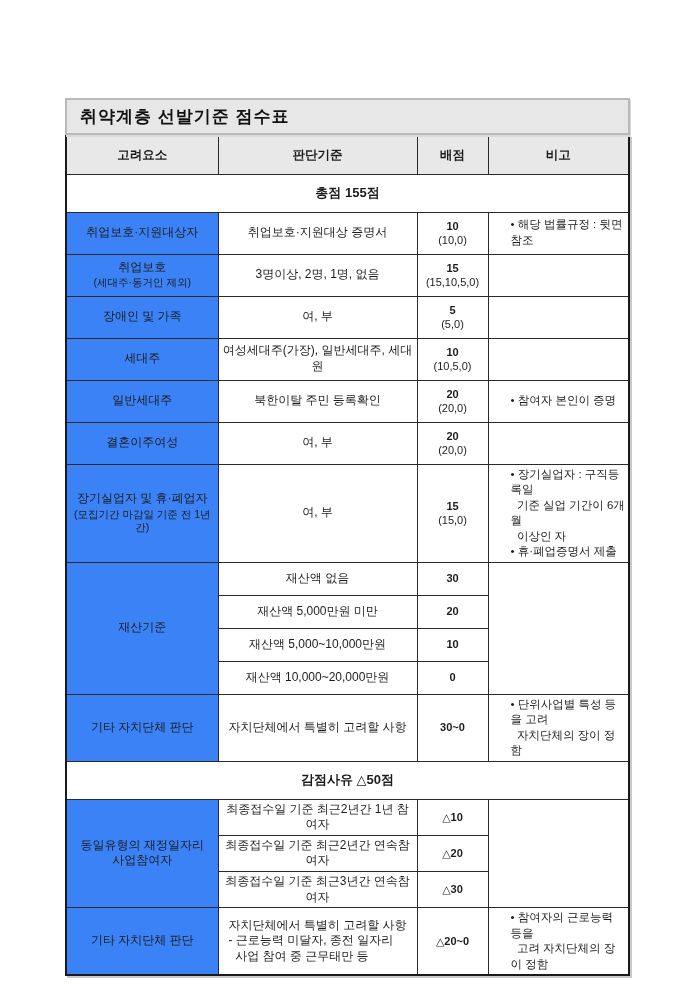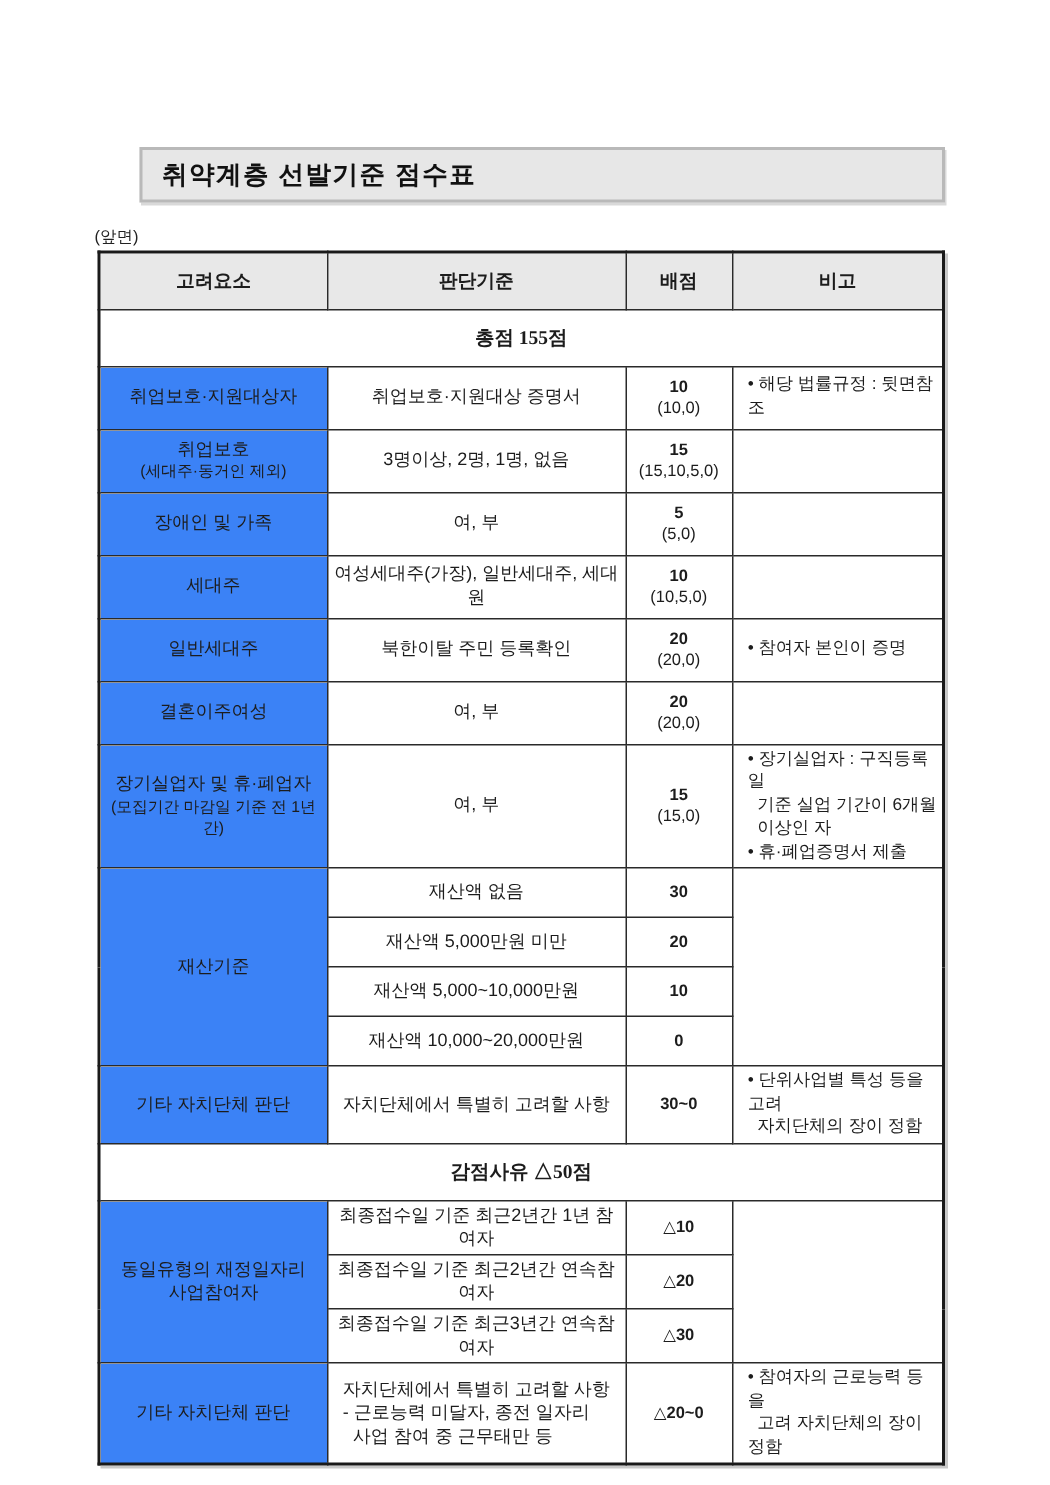--- a/index.html
+++ b/index.html
@@ -18,21 +18,21 @@
     background: #16329c; color: #ffffff;
     width: 76px; display: flex; align-items: center; justify-content: center;
     font-weight: bold; font-size: 15px; letter-spacing: 1px;
   }
   .title-box {
     flex: 1; background: #e7e7e7;
     border: 2px solid #b9b9b9;
     box-shadow: 1px 2px 0 #d9d9d9;
     display: flex; align-items: center;
     padding-left: 13px;
-    font-weight: bold; font-size: 17px; letter-spacing: 1px; color: #111; margin-left: 28px;
+    font-weight: bold; font-size: 17px; letter-spacing: 1px; color: #111;
   }
 
   .side-note { font-size: 11px; margin: 15px 0 2px -2px; color: #222; }
 
   
   table.score-table {
     border-collapse: collapse; table-layout: fixed;
     width: 563px;
     border: 2px solid #1a1a1a;
     box-shadow: 2px 2px 0 #c9c9c9;
@@ -46,42 +46,41 @@
     overflow: hidden;
   }
   .score-table th {
     background: #e8e8e8; font-weight: bold; height: 38px; font-size: 12.5px;
   }
   td.factor { background: #3b82f6; }
   td.factor .sub { display: block; font-size: 10.5px; font-weight: normal; margin-top: 1px; }
   td.factor.em { font-weight: normal; }
   .score-main { font-weight: bold; font-size: 11px; }
   .score-sub { font-weight: normal; font-size: 11px; }
-  td.remark { text-align: left; font-size: 11.5px; padding-left: 10px; white-space: pre-wrap; line-height: 1.35; }
-  td.section-row { font-weight: bold; font-size: 13px; background: #ffffff; font-family: Liberation Serif, serif; }
+  td.remark { text-align: left; font-size: 11.5px; padding-left: 22px; white-space: pre-wrap; line-height: 1.35; }
+  td.section-row { font-weight: bold; font-size: 13px; background: #ffffff; }
   .pre { white-space: pre-wrap; }
   .crit-block { display: inline-block; text-align: left; white-space: pre-wrap; }
 
   tr.r-sec  td { height: 38px; }
   tr.r-std  td { height: 42px; }
   tr.r-tall td { height: 66px; }
   tr.r-item td { height: 33px; }
   tr.r-oth1 td { height: 37px; }
   tr.r-oth2 td { height: 56px; }
 </style>
 </head>
 <body>
 
 <div class="content">
 
   <div class="header-bar">
     <div class="title-box">취약계층 선발기준 점수표</div>
   </div>
 
-  <div class="side-note">(앞면)</div>
 
   <table class="score-table">
     <colgroup>
       <col style="width:152px">
         <col style="width:199px">
         <col style="width:71px">
         <col style="width:141px">
     </colgroup>
     <tbody>
       <tr>

